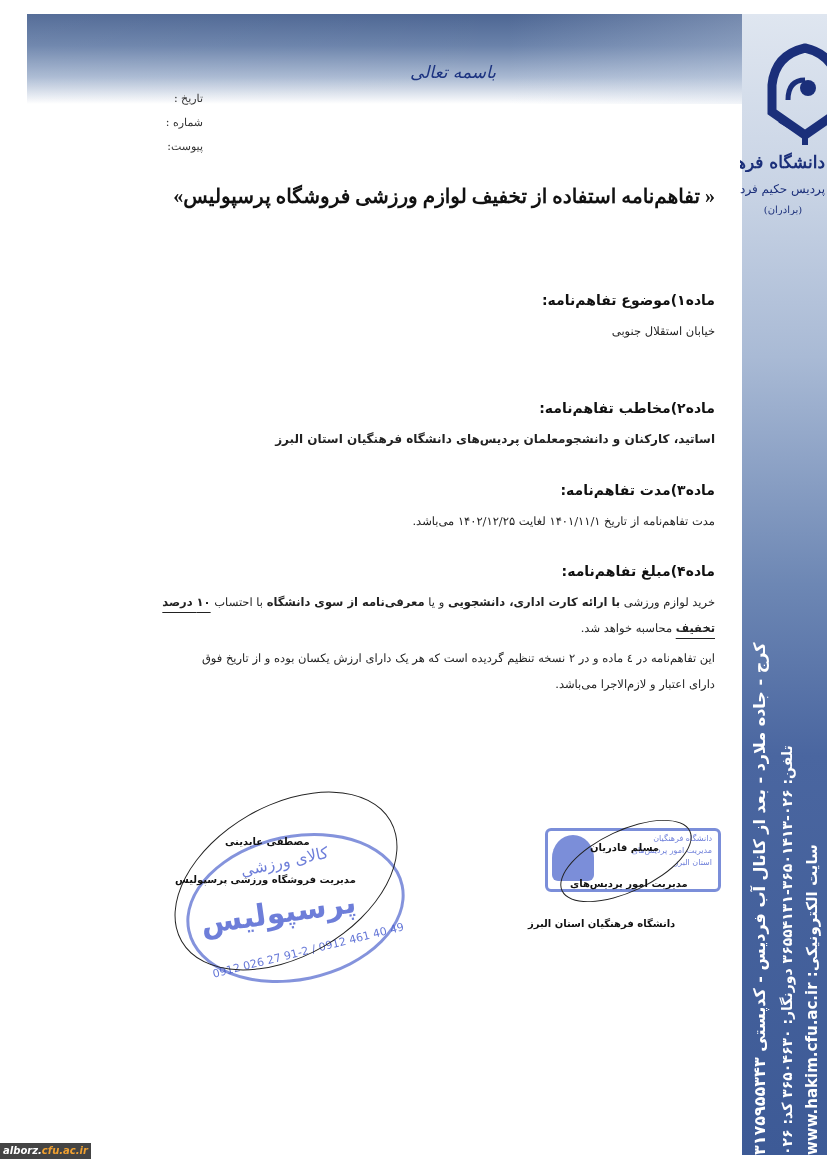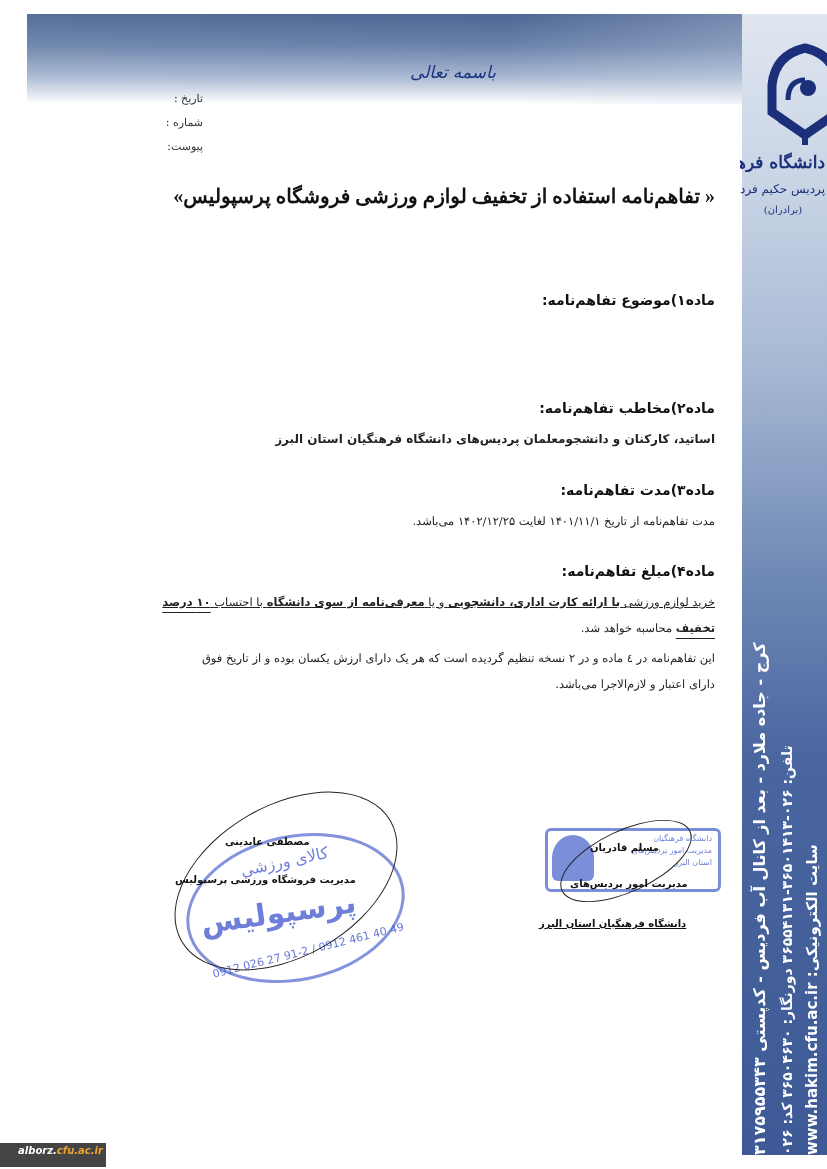--- a/index.html
+++ b/index.html
@@ -34,22 +34,22 @@
     opacity:0.8; direction:rtl; }
   .stamp-phones { position:absolute; left:210px; top:944px; font-size:11px; color:#4a5fd0; transform:rotate(-14deg);
     opacity:0.85; white-space:nowrap; }
   .scribble { position:absolute; border:1px solid #222; border-radius:50%; }
   .rect-stamp { position:absolute; left:545px; top:828px; width:170px; height:58px; border:3px solid #5b72d0;
     border-radius:6px; opacity:0.8; }
   .rect-stamp-text { position:absolute; right:6px; top:2px; font-size:8px; line-height:12px; color:#4a5fd0;
     direction:rtl; text-align:right; }
   .rect-logo { position:absolute; left:4px; top:4px; width:42px; height:46px; border-radius:50% 50% 6px 6px;
     background:#5b72d0; }
-  .footer-wm { position:absolute; left:0; top:1143px; width:91px; height:24px; background:#444;
-    font-size:10px; font-weight:bold; font-style:italic; line-height:16px; text-align:center;padding-left:15px; }
+  .footer-wm { position:absolute; left:0; top:1143px; width:91px; height:16px; background:#444;
+    font-size:10px; font-weight:bold; font-style:italic; line-height:16px; text-align:center; }
   .footer-wm .a { color:#fff; } .footer-wm .c { color:#f0a030; }
   .vert { position:absolute; right:0; top:600px; width:85px; height:555px; }
   .vert-line { position:absolute; top:0; height:555px; writing-mode:vertical-rl; transform:rotate(180deg);
     color:#fff; font-weight:bold; white-space:nowrap; direction:rtl; text-align:left; }
 </style>
 </head>
 <body>
 
 <div class="header-band"></div>
 <div class="side-band"></div>
@@ -69,35 +69,36 @@
 <div class="bismillah">باسمه تعالی</div>
 
 <div class="meta" style="top:72px;">تاریخ :</div>
 <div class="meta" style="top:96px;">شماره :</div>
 <div class="meta" style="top:120px;">پیوست:</div>
 
 <div class="title">« تفاهم‌نامه استفاده از تخفیف لوازم ورزشی فروشگاه پرسپولیس»</div>
 
 <div class="article" style="top:292px;">
   <h3>ماده۱)موضوع تفاهم‌نامه:</h3>
+  <p>خیابان استقلال جنوبی</p>
 </div>
 
 <div class="article" style="top:400px;">
   <h3>ماده۲)مخاطب تفاهم‌نامه:</h3>
   <p class="bold" style="margin-top:0;">اساتید، کارکنان و دانشجومعلمان پردیس‌های دانشگاه فرهنگیان استان البرز</p>
 </div>
 
 <div class="article" style="top:482px;">
   <h3>ماده۳)مدت تفاهم‌نامه:</h3>
   <p style="margin-top:8px;">مدت تفاهم‌نامه از تاریخ ۱۴۰۱/۱۱/۱ لغایت ۱۴۰۲/۱۲/۲۵ می‌باشد.</p>
 </div>
 
 <div class="article" style="top:563px;">
   <h3>ماده۴)مبلغ تفاهم‌نامه:</h3>
-  <p style="margin-top:10px;text-decoration:underline;">
+  <p style="margin-top:10px;">
     <span>خرید لوازم ورزشی</span>
     <span class="b">با ارائه کارت اداری، دانشجویی</span>
     <span>و یا</span>
     <span class="b">معرفی‌نامه از سوی دانشگاه</span>
     <span>با احتساب</span>
     <span class="u">۱۰ درصد</span>
   </p>
   <p>
     <span class="u">تخفیف</span>
     <span>محاسبه خواهد شد.</span>
@@ -118,21 +119,21 @@
   <div class="rect-logo"></div>
   <div class="rect-stamp-text">
     <div>دانشگاه فرهنگیان</div>
     <div>مدیریت امور پردیس‌های</div>
     <div>استان البرز</div>
   </div>
 </div>
 <div class="scribble" style="left:555px;top:830px;width:140px;height:60px;transform:rotate(-25deg);"></div>
 <div class="sig" style="left:590px;top:842px;">مسلم قادریان</div>
 <div class="sig" style="left:570px;top:878px;">مدیریت امور پردیس‌های</div>
-<div class="sig" style="left:539px;top:918px;text-decoration:underline;">دانشگاه فرهنگیان استان البرز</div>
+<div class="sig" style="left:528px;top:918px;">دانشگاه فرهنگیان استان البرز</div>
 
 <div class="vert">
   <div class="vert-line" style="right:58px;font-size:16px;">کرج - جاده ملارد - بعد از کانال آب فردیس - کدپستی ۳۱۷۵۹۵۵۳۴۳</div>
   <div class="vert-line" style="right:32px;font-size:14px;">تلفن: ۰۲۶-۳۶۵۰۱۴۱۳-۳۶۵۵۴۱۳۱   دورنگار: ۳۶۵۰۴۶۳۰   کد: ۰۲۶</div>
   <div class="vert-line" style="right:6px;font-size:15px;">سایت الکترونیکی: www.hakim.cfu.ac.ir</div>
 </div>
 
 <div class="footer-wm">
   <span class="a">alborz.</span><span class="c">cfu.ac.ir</span>
 </div>

